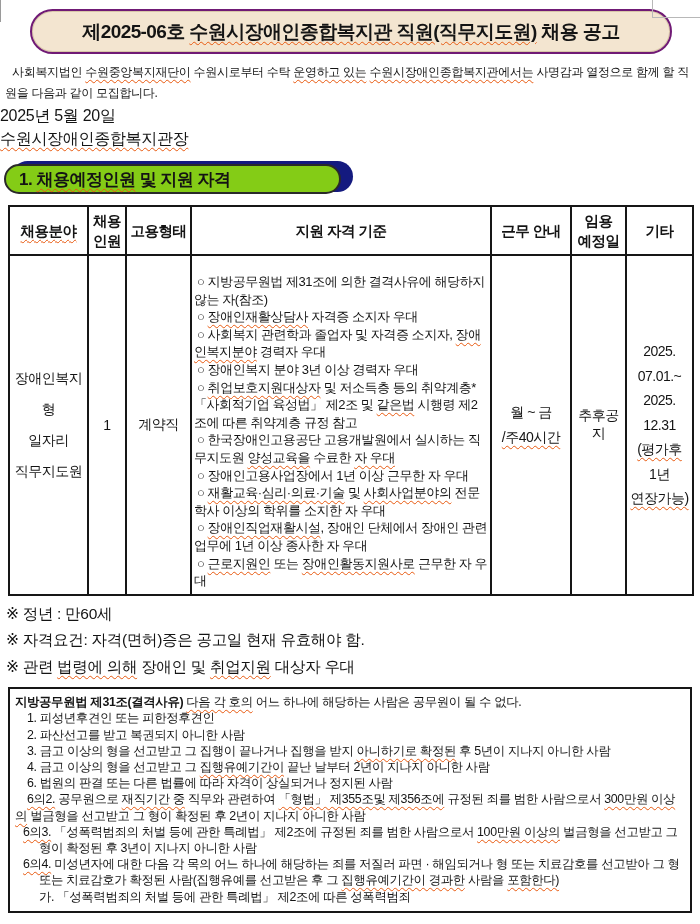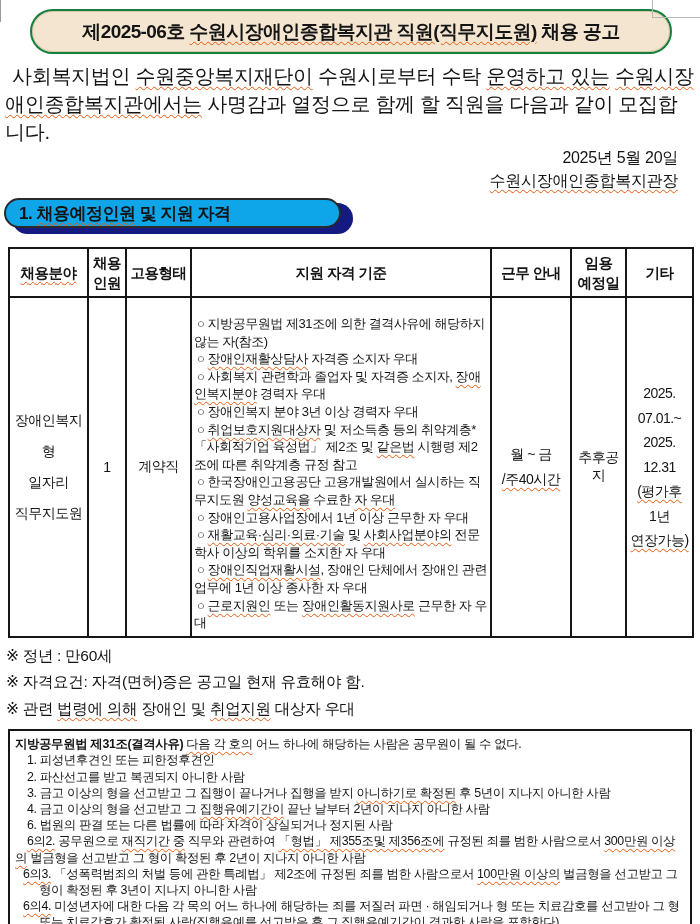--- a/index.html
+++ b/index.html
@@ -8,37 +8,37 @@
     width: 700px; height: 924px; position: relative; overflow: hidden;
     font-family: "Liberation Sans", "DejaVu Sans", sans-serif;
     color: #141414;
   }
   
   .edge-tick { position: absolute; left: 0; top: -4px; height: 26px; width: 0; border-left: 1px solid #9a9a9a; }
   .corner-box { position: absolute; left: 652px; top: -8px; width: 60px; height: 26px; border: 1px solid #b8b8b8; }
 
   .title-box {
     margin: 9px 28px 0 30px; height: 45px;
-    background: #f3e5d0; border: 2px solid #15803d; border-radius: 23px;
+    background: #f3e5d0; border: 2px solid #701a75; border-radius: 23px;
     box-shadow: inset 0 0 0 1px #d8c6a8;
     display: flex; align-items: center; justify-content: center;
     font-weight: 700; font-size: 19px; letter-spacing: -0.6px; white-space: nowrap;
   }
 
   .intro {
-    margin: 8px 5px 0 5px; font-size: 20px; line-height: 28px;
+    margin: 8px 5px 0 5px; font-size: 12px; line-height: 21px;
     letter-spacing: -0.3px; word-break: break-all; text-indent: 7px;
   }
-  .date-line, .sig-line { text-align: right; margin-right: 22px; font-size: 16px; line-height: 23px; letter-spacing: -0.3px; }
+  .date-line, .sig-line { text-align: left; margin-right: 10px; font-size: 16px; line-height: 23px; letter-spacing: -0.3px; }
 
   .pill-wrap { position: relative; height: 38px; width: 360px; margin: 6px 0 0 4px; }
   .pill-shadow { position: absolute; left: 8px; top: 5px; width: 341px; height: 31px; border-radius: 16px; background: #141a7f; }
   .pill-face {
-    position: absolute; left: 0; top: 0; width: 337px; height: 30px;
-    background: #0ea5e9; border: 2px solid #2a2a2a; border-radius: 16px;
+    position: absolute; left: 0; top: 8px; width: 337px; height: 30px;
+    background: #84cc16; border: 2px solid #2a2a2a; border-radius: 16px;
     display: flex; align-items: center; padding-left: 13px;
     font-weight: 700; font-size: 17px; letter-spacing: -0.5px; white-space: nowrap; text-align: center;
   }
 
   table.rtable { margin: 11px 0 0 8px; width: 684px; border-collapse: collapse; table-layout: fixed; }
   .rtable th, .rtable td { border: 2px solid #161616; }
   .rtable th {
     font-weight: 700; font-size: 14.5px; letter-spacing: -0.5px;
     white-space: pre-line; height: 49px; text-align: center; vertical-align: middle; line-height: 20px;
   }

